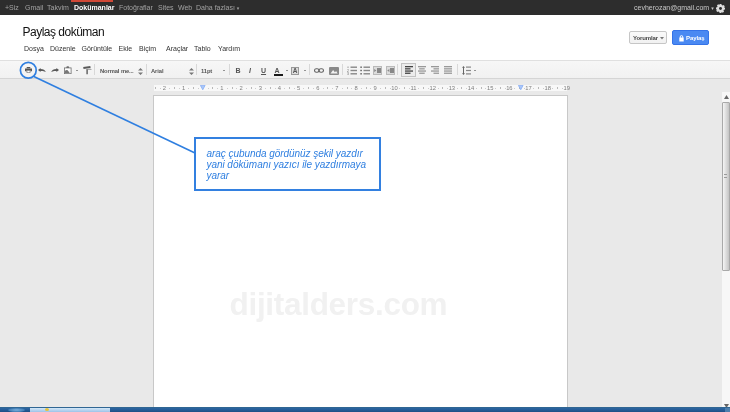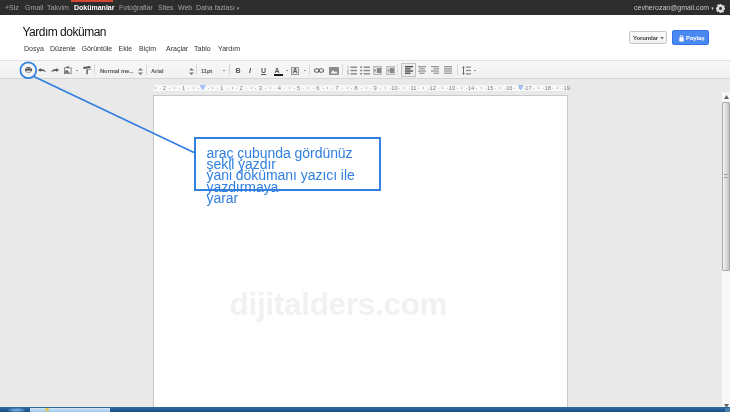--- a/index.html
+++ b/index.html
@@ -37,21 +37,21 @@
 .rtick { position:absolute; top:87.3px; width:1px; height:2px; background:#b8b8b8; z-index:4; }
 .rdot { position:absolute; top:87.8px; width:1px; height:1px; background:#cccccc; z-index:4; }
 
 
 #docarea { position:absolute; left:0; top:79px; width:730px; height:328px; background:#e9e9e9; }
 #page { position:absolute; left:153px; top:95px; width:415px; height:312px; background:#fff; border:1px solid #c8c8c8; border-bottom:none; }
 #watermark { position:absolute; left:229.5px; top:285.5px; font-size:31.5px; font-weight:bold; color:#f1f1f1; letter-spacing:-0.3px; }
 
 
 #annbox { position:absolute; left:194px; top:137px; width:186.5px; height:54px; background:#fff; border:2px solid #3380e0; }
-#anntext { position:absolute; left:206.5px; top:148px; width:176px; font-size:14px; line-height:11.2px; color:#2f7fe0; letter-spacing:-0.05px; }
+#anntext { position:absolute; left:206.5px; top:148px; width:176px; font-size:10px; line-height:11.2px; color:#2f7fe0; letter-spacing:-0.05px;font-style:italic; }
 
 
 #sb-track { position:absolute; left:722px; top:92px; width:8px; height:316px; background:#f7f7f7; }
 #sb-thumb { position:absolute; left:722px; top:102px; width:8px; height:169px; background:linear-gradient(90deg,#f5f5f5,#c4c4c4); border:1px solid #a9a9a9; border-radius:1px; }
 
 
 #taskbar { position:absolute; left:0; top:407px; width:730px; height:5px; background:linear-gradient(#33688f 0%, #2a63a0 35%, #1d4e85 100%); }
 #tb-item { position:absolute; left:30px; top:408px; width:80px; height:4px; background:linear-gradient(#d5e8f8,#9cc3e8); }
 #tb-orb { position:absolute; left:8px; top:407.5px; width:17px; height:4.5px; background:radial-gradient(ellipse at center, #7db1dd 0%, #2e6da8 85%); border-radius:50%; }
 #tb-dot { position:absolute; left:45px; top:408px; width:4px; height:3px; background:#e8c33a; border-radius:50%; }
@@ -69,21 +69,21 @@
   <span class="lnk" style="left:158px;">Sites</span>
   <span class="lnk" style="left:178px;">Web</span>
   <span class="lnk" style="left:196px;">Daha fazlası <span style="font-size:5px;">▾</span></span>
   <span class="lnk" style="left:634px; color:#c8c8c8;">cevherozan@gmail.com <span style="font-size:5px;">▾</span></span>
   <svg class="abs" style="left:715.5px; top:4.2px;" width="9" height="9" viewBox="0 0 10 10">
       <path fill="#dddddd" d="M4 0h2l.3 1.2 1.2.5.9-.7 1.4 1.4-.7.9.5 1.2L10 4v2l-1.2.3-.5 1.2.7.9-1.4 1.4-.9-.7-1.2.5L6 10H4l-.3-1.2-1.2-.5-.9.7L.2 7.6l.7-.9-.5-1.2L0 6V4l1.2-.3.5-1.2-.7-.9L2.4.2l.9.7 1.2-.5z"></path>
       <circle cx="5" cy="5" r="1.6" fill="#2d2d2d"></circle>
     </svg>
 </div>
 
-<div id="title">Yardım doküman</div>
+<div id="title">Paylaş doküman</div>
 
 <span class="menu" style="left:24px;">Dosya</span>
 <span class="menu" style="left:50px;">Düzenle</span>
 <span class="menu" style="left:81.5px;">Görüntüle</span>
 <span class="menu" style="left:118.5px;">Ekle</span>
 <span class="menu" style="left:139px;">Biçim</span>
 <span class="menu" style="left:166px;">Araçlar</span>
 <span class="menu" style="left:194px;">Tablo</span>
 <span class="menu" style="left:218px;">Yardım</span>
 

